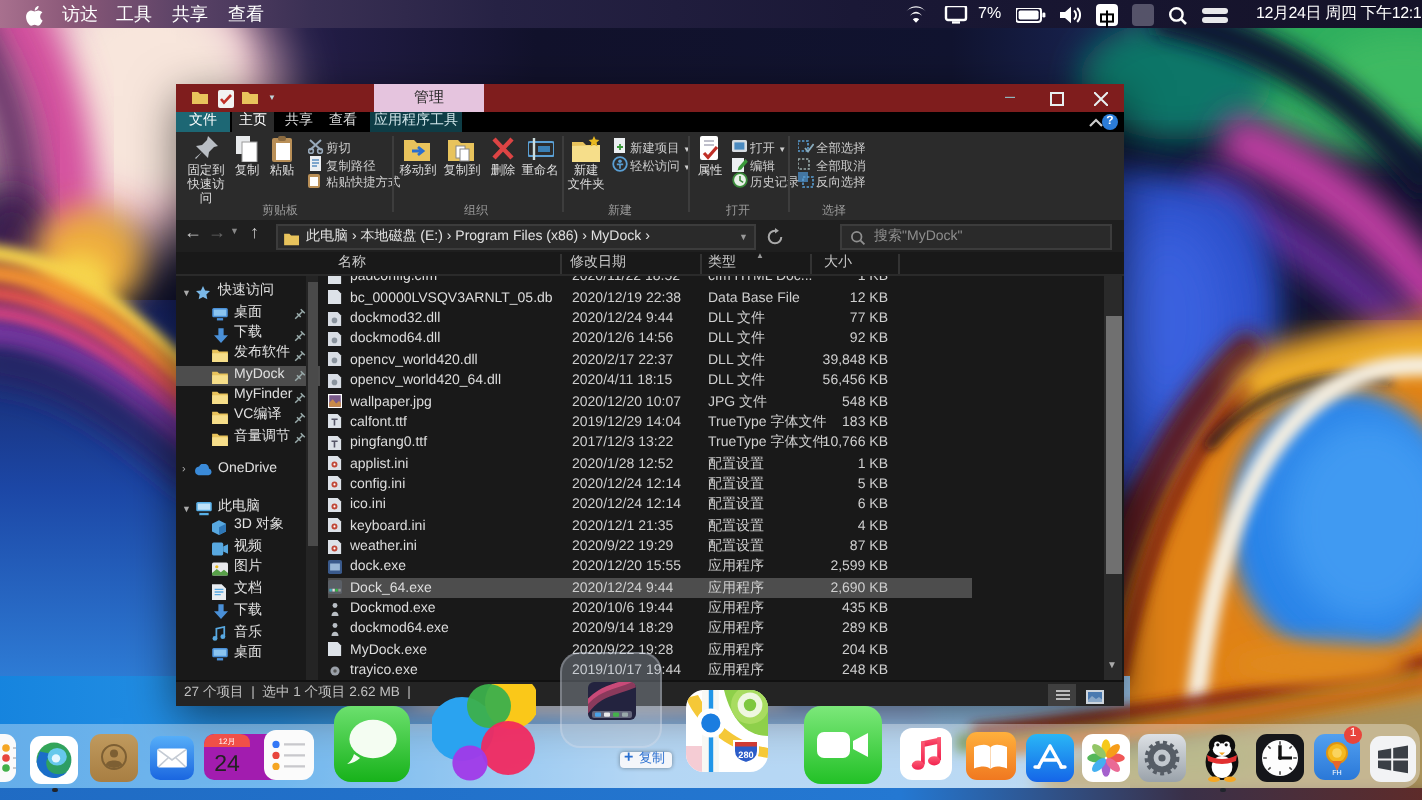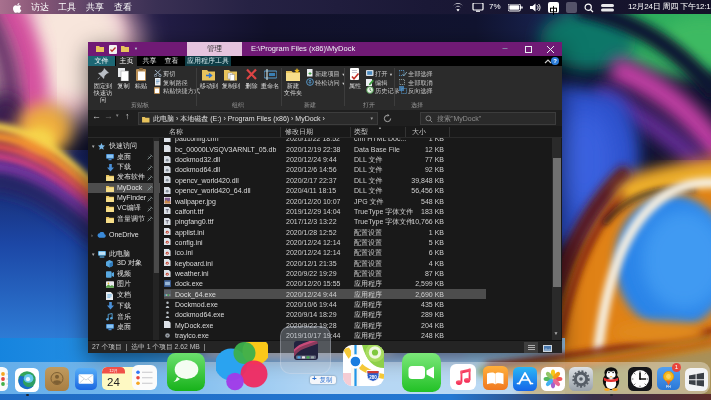--- a/index.html
+++ b/index.html
@@ -5,21 +5,21 @@
 #scr{position:relative;width:711px;height:400px;overflow:hidden;background:#10122e;font-family:"Liberation Sans",sans-serif;}
 #scr *{box-sizing:border-box}
 .ab{position:absolute}
 #wall{position:absolute;left:-40px;top:-40px}
 
 #mbar{position:absolute;left:0;top:0;width:711px;height:14px;
 background:linear-gradient(90deg,#a8708e 0%,#8a5878 5%,#5a4266 13%,#3a3054 22%,#262244 35%,#1a1836 60%,#141228 100%);}
 #mbar .mi{position:absolute;top:0;height:14px;line-height:14px;color:#fff;font-size:9px;white-space:nowrap}
 
 #win{position:absolute;left:88px;top:42px;width:474px;height:311px;background:#191919;box-shadow:0 6px 22px rgba(0,0,0,.55);font-size:7px;color:#ddd;z-index:3}
-#tbar{position:absolute;left:0;top:0;width:474px;height:14px;background:#701a75}
+#tbar{position:absolute;left:0;top:0;width:474px;height:14px;background:#7f1d1d}
 #tabs{position:absolute;left:0;top:14px;width:474px;height:10px;background:#000}
 #ribbon{position:absolute;left:0;top:24px;width:474px;height:44px;background:#2b2b2b}
 #addr{position:absolute;left:0;top:68px;width:474px;height:16px;background:#1f1f1f}
 #hdr{position:absolute;left:0;top:84px;width:474px;height:12px;background:#191919;border-bottom:1px solid #2a2a2a}
 #body{position:absolute;left:0;top:96px;width:474px;height:202px;background:#191919;overflow:hidden}
 #sbar{position:absolute;left:0;top:298px;width:474px;height:13px;background:#242424;border-top:1px solid #111}
 .gl{position:absolute;top:35px;font-size:6px;color:#9a9a9a;text-align:center;width:40px}
 .lb{position:absolute;top:2px;text-align:center;font-size:6.2px;line-height:7px;color:#ddd}
 .lb svg{display:block;margin:0 auto 1px}
 .sm{position:absolute;font-size:6.2px;color:#ccc;white-space:nowrap;line-height:8px;height:8px}
@@ -161,21 +161,21 @@
           <circle cx="12" cy="9.8" r="2" fill="#7d5f33"></circle>
           <path d="M8 15.5 C 8 12.5 16 12.5 16 15.5 A6 6 0 0 1 8 15.5 Z" fill="#7d5f33"></path>
         </svg></div>
 
 <div class="dk" style="left:75px;top:368px;width:22px;height:22px;border-radius:5px;background:linear-gradient(180deg,#56aef8,#1a66e0)">
 <svg width="22" height="22" viewBox="0 0 22 22">
           <rect x="3.6" y="6.2" width="14.8" height="9.6" rx="1.2" fill="#fff"></rect>
           <path d="M4 6.8 L11 12 L18 6.8 M4.2 15.4 L9 11 M17.8 15.4 L13 11" stroke="#c4cbd4" stroke-width=".8" fill="none"></path>
         </svg></div>
 
-<div class="dk" style="left:102px;top:367px;width:40px;height:23px;border-radius:5px;background:#fef9c3">
+<div class="dk" style="left:102px;top:367px;width:40px;height:23px;border-radius:5px;background:#a21caf">
 <svg width="23" height="23" viewBox="0 0 23 23">
           <path d="M0 5 Q0 0 5 0 H18 Q23 0 23 5 V6.5 H0 Z" fill="#f05048"></path>
           <text x="11.5" y="5" font-size="4" fill="#fff" text-anchor="middle" font-family="Liberation Sans">12月</text>
           <text x="11.5" y="18.5" font-size="11.5" fill="#222" text-anchor="middle" font-family="Liberation Sans">24</text>
         </svg></div>
 
 <div class="dk" style="left:131.5px;top:364.5px;width:25.5px;height:25.5px;border-radius:6px;background:#fbfbfb">
 <svg width="25.5" height="25.5" viewBox="0 0 25.5 25.5">
           <circle cx="6" cy="7.2" r="1.8" fill="#3478f6"></circle>
           <circle cx="6" cy="12.7" r="1.8" fill="#e8453c"></circle>
@@ -372,21 +372,20 @@
         </svg>
 <svg class="ab" style="left:21px;top:2.5px" width="8" height="9" viewBox="0 0 8 9">
           <rect x="0" y="0" width="8" height="9" rx="1" fill="#f2f2f2"></rect>
           <path d="M1.5 4.5 l1.5 1.8 L6.5 2.5" stroke="#c03028" stroke-width="1.3" fill="none"></path>
         </svg>
 <svg class="ab" style="left:33px;top:3px" width="9" height="8" viewBox="0 0 9 8">
           <path fill="#e8c35c" d="M0 1 h3 l1 1 h4 v5 h-8 Z"></path>
         </svg>
 <span class="ab" style="left:46px;top:0;color:#bdd5d9;font-size:4px;line-height:14px">▼</span>
 <div class="ab" style="left:99px;top:0;width:55px;height:14px;background:#e5c4de;color:#2a2a2a;font-size:7.5px;line-height:14px;text-align:center">管理</div>
-<span class="ab" style="left:163px;top:0;color:#eef4f5;font-size:7.5px;line-height:14px;white-space:nowrap">E:\Program Files (x86)\MyDock</span>
 <span class="ab" style="left:410px;top:0;width:14px;color:#8fb5bc;font-size:9px;line-height:13px;text-align:center">–</span>
 <span class="ab" style="left:437px;top:3.5px;width:7px;height:7px;border:1px solid #e8f0f1"></span>
 <svg class="ab" style="left:459px;top:3.5px" width="7" height="7" viewBox="0 0 7 7">
           <path d="M0 0 L7 7 M7 0 L0 7" stroke="#e8f0f1" stroke-width="1"></path>
         </svg>
 </div>
 <div id="tabs">
 <div class="ab" style="left:0;top:0;width:27px;height:10px;background:#1d6774;color:#fff;font-size:7px;line-height:10px;text-align:center">文件</div>
 <div class="ab" style="left:28px;top:0;width:21px;height:10px;background:#2b2b2b;color:#fff;font-size:7px;line-height:10px;text-align:center">主页</div>
 <div class="ab" style="left:51px;top:0;width:21px;height:10px;color:#ddd;font-size:7px;line-height:10px;text-align:center">共享</div>

